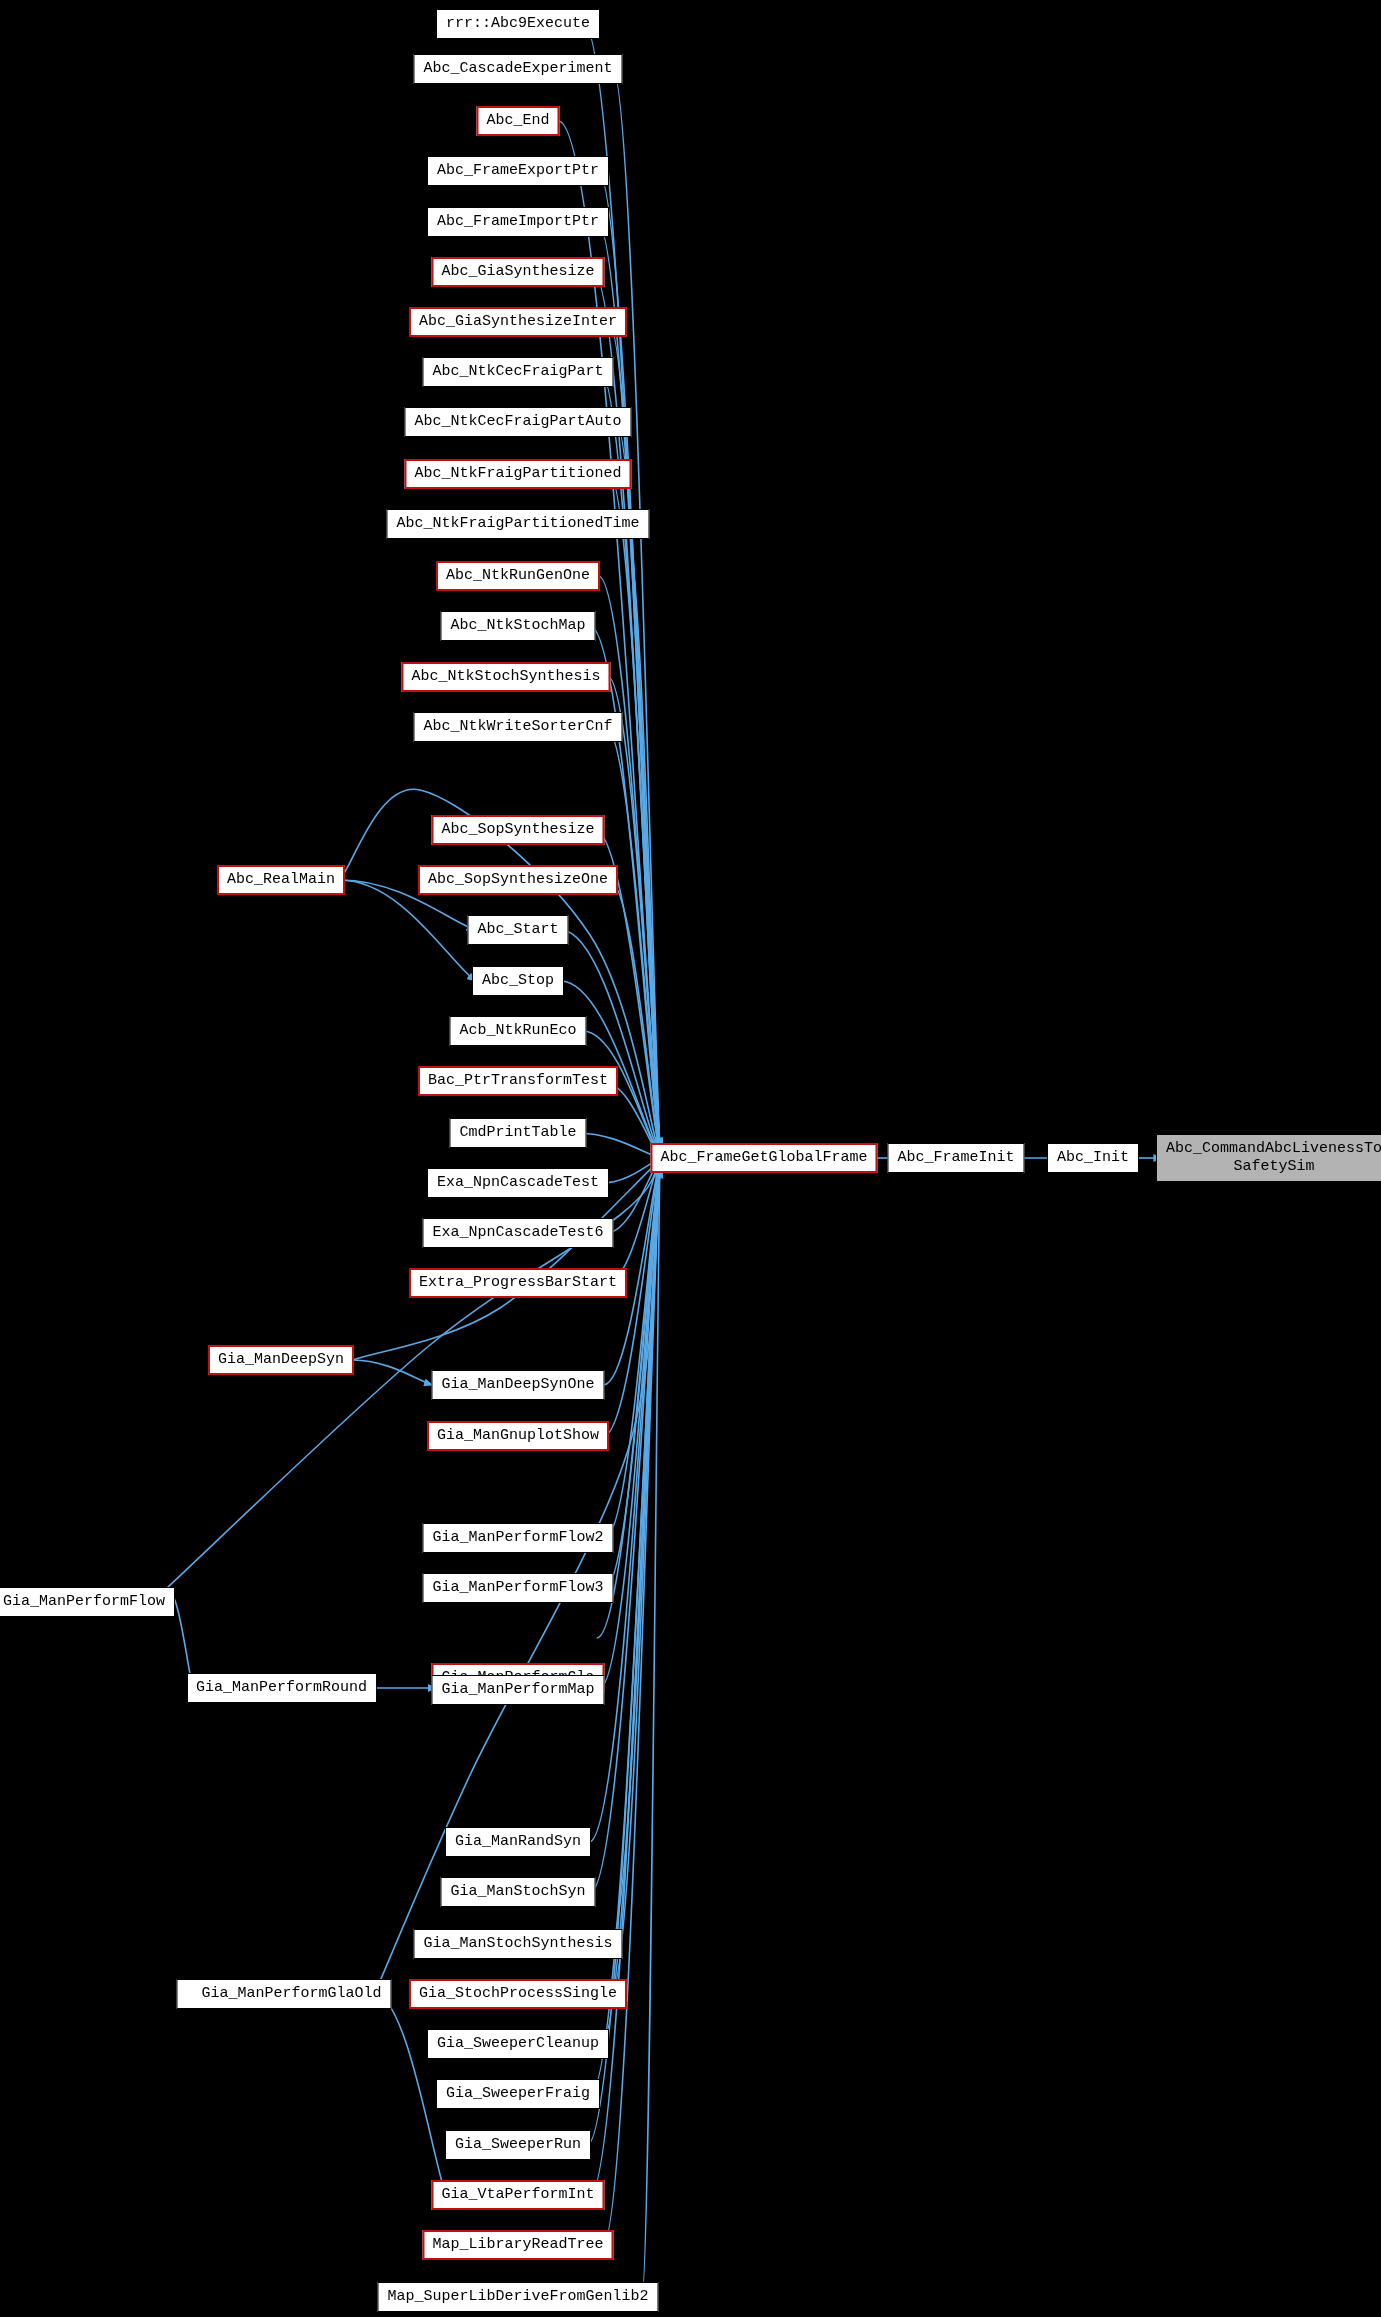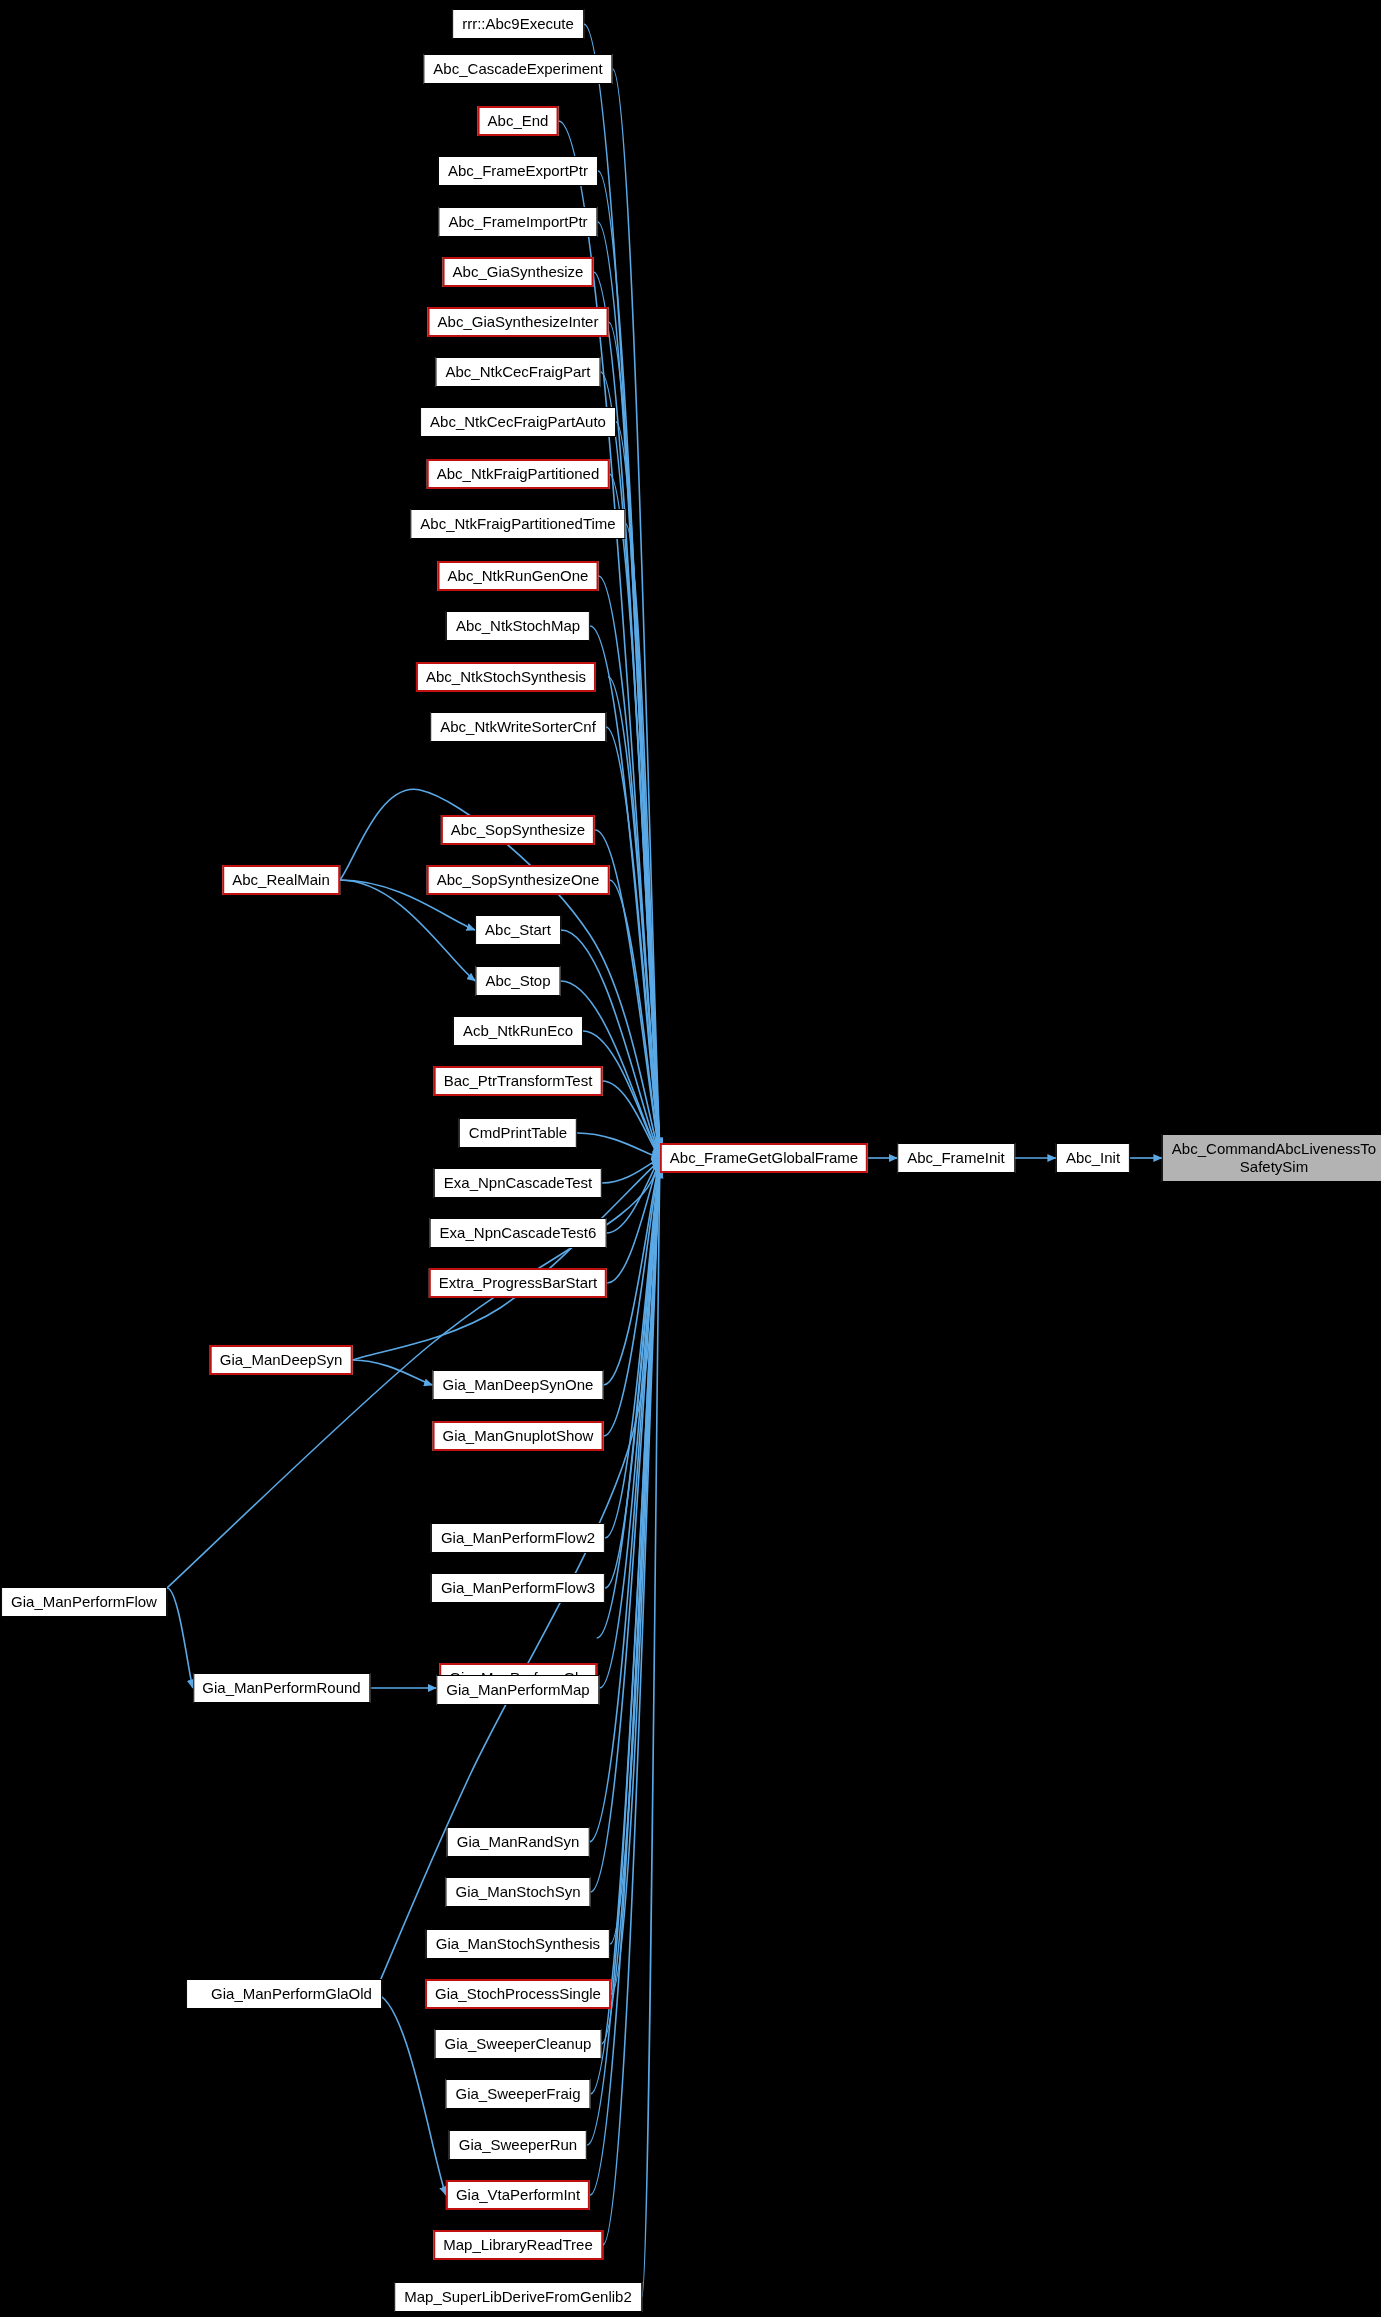--- a/index.html
+++ b/index.html
@@ -5,21 +5,21 @@
   html, body {
     margin: 0;
     padding: 0;
     background: #000;
   }
   #canvas {
     position: relative;
     width: 1381px;
     height: 2317px;
     background: #000;
-    font-family: Liberation Sans, sans-serif;
+    font-family: Liberation Mono, monospace;
     overflow: hidden;
   }
   #edge-layer {
     position: absolute;
     left: 0;
     top: 0;
     z-index: 0;
   }
   .node {
     position: absolute;

